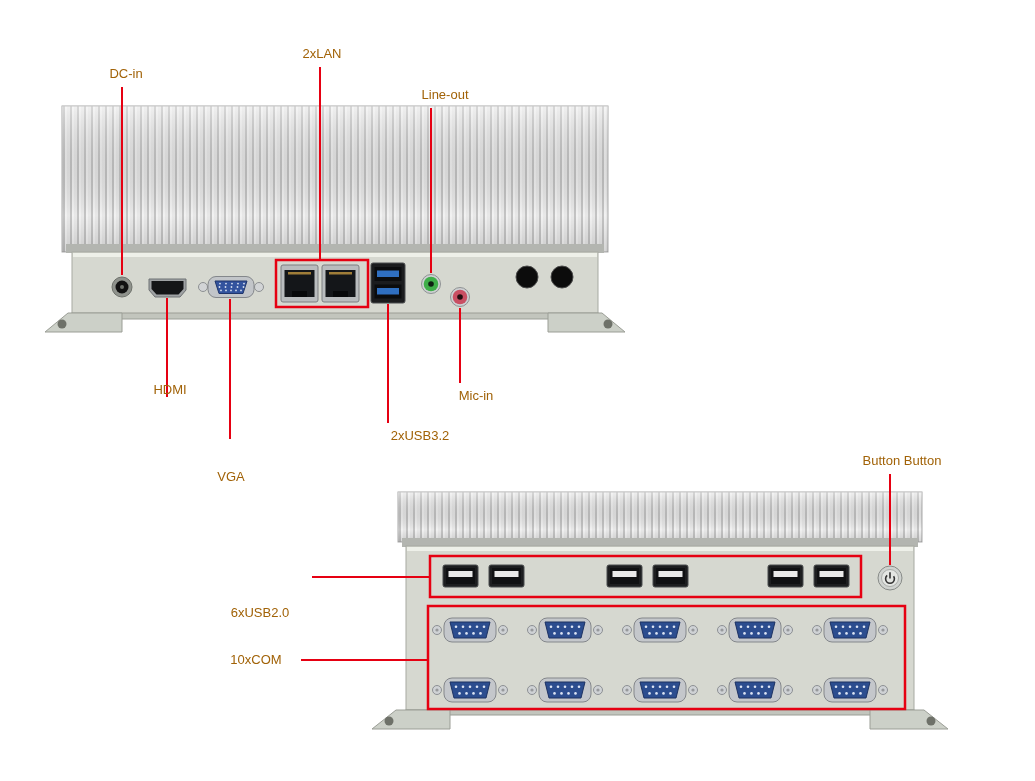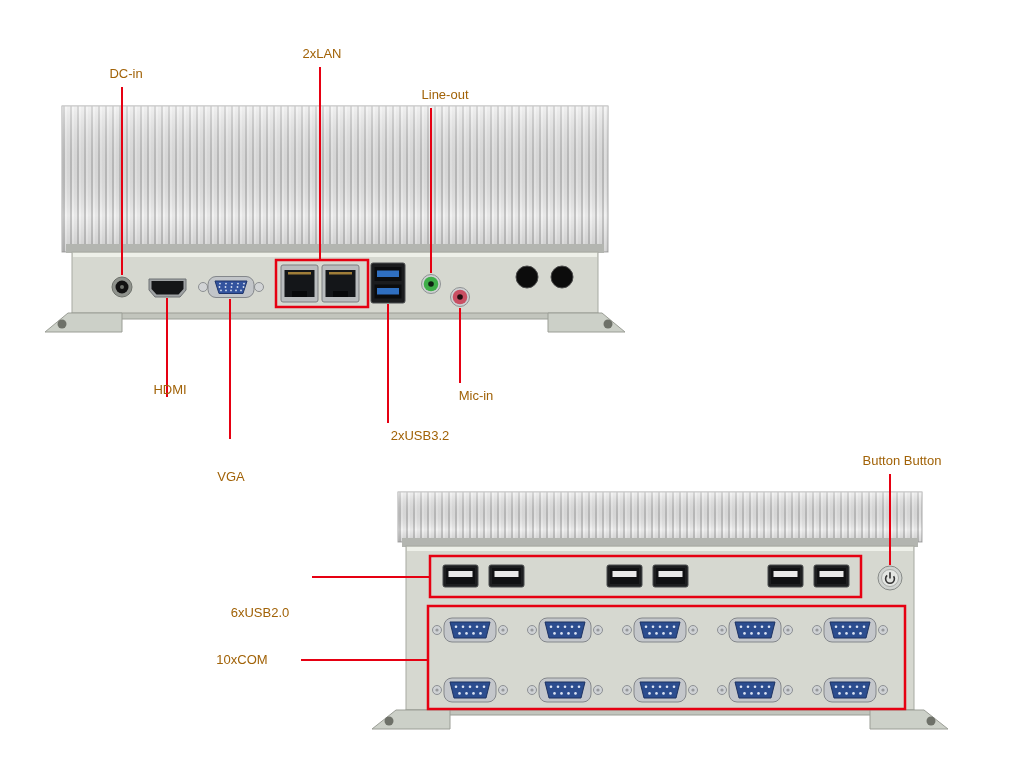--- a/index.html
+++ b/index.html
@@ -214,14 +214,14 @@
 
   <div class="label" style="left:126px; top:63px;">DC-in</div>
   <div class="label" style="left:322px; top:43px;">2xLAN</div>
   <div class="label" style="left:445px; top:84px;">Line-out</div>
   <div class="label" style="left:170px; top:379px;">HDMI</div>
   <div class="label" style="left:231px; top:466px;">VGA</div>
   <div class="label" style="left:400px; top:425px;margin-left:20px;">2xUSB3.2</div>
   <div class="label" style="left:476px; top:385px;">Mic-in</div>
   <div class="label" style="left:902px; top:450px;">Button Button</div>
   <div class="label" style="left:260px; top:566px;margin-top:36px;">6xUSB2.0</div>
-  <div class="label" style="left:242px; top:649px;">10xCOM</div>
+  <div class="label" style="left:256px; top:649px;">10xCOM</div>
 </div>
 
 </body></html>

